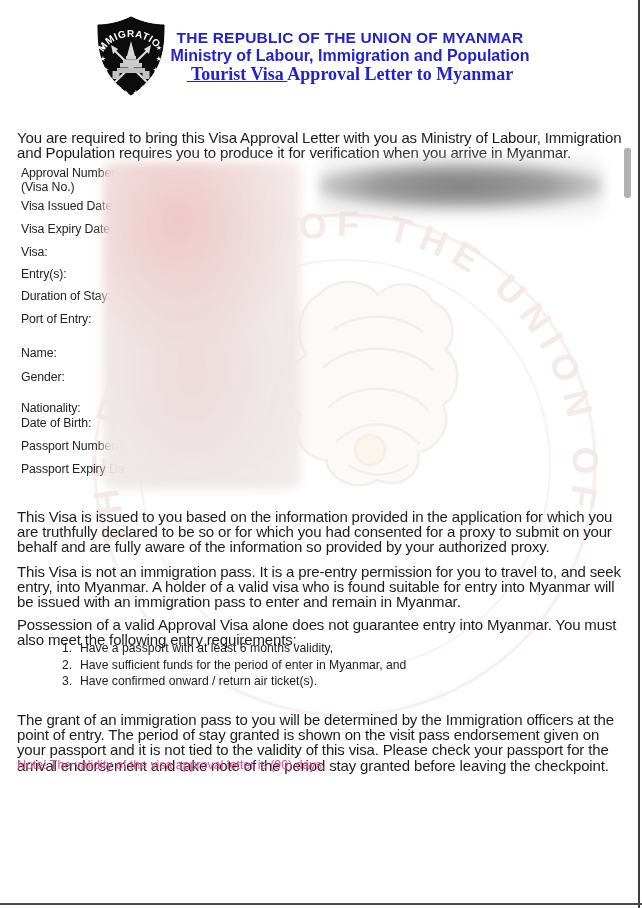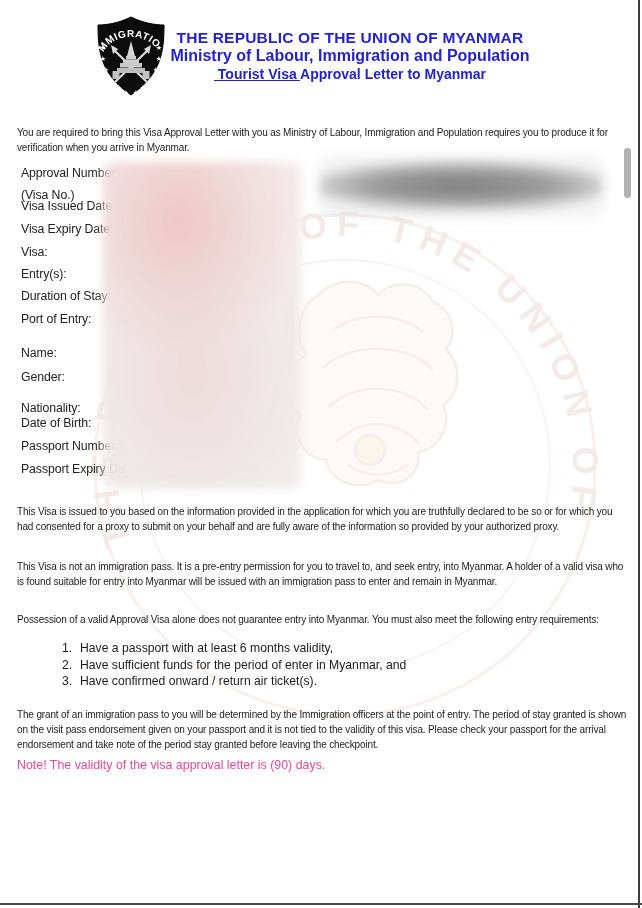--- a/index.html
+++ b/index.html
@@ -7,25 +7,25 @@
     position:relative;width:642px;height:908px;background:#ffffff;overflow:hidden;
     font-family:"Liberation Sans", sans-serif;color:#1c1c1c;
   }
   
   .watermark{position:absolute;left:0;top:0;z-index:0;pointer-events:none;}
   
   .shield{position:absolute;left:93px;top:14px;z-index:2;}
   .header-text{position:absolute;left:120px;top:29px;width:460px;text-align:center;z-index:2;}
   .h1{font-size:15.5px;font-weight:bold;letter-spacing:.2px;line-height:18px;}
   .h2{font-size:16px;font-weight:bold;line-height:18px;}
-  .h3{font-size:14px;font-weight:bold;line-height:18px;}
+  .h3{font-size:18px;font-weight:bold;line-height:18px;font-family:Liberation Serif, serif;}
   .h3 .u{text-decoration:underline;white-space:pre;}
   .h3 .rest{white-space:pre;}
   
-  .para{position:absolute;left:17px;width:614px;font-size:10px;line-height:15.2px;
+  .para{position:absolute;left:17px;width:614px;font-size:15px;line-height:15.2px;
         letter-spacing:-0.15px;z-index:2;}
   .field-label{position:absolute;left:21px;font-size:12.3px;letter-spacing:-0.1px;
         color:#222;z-index:2;white-space:nowrap;}
   .req-row{position:absolute;z-index:2;font-size:12.2px;line-height:15px;}
   .req-num{position:absolute;left:62px;width:18px;text-align:left;}
   .req-text{position:absolute;left:80px;width:500px;}
   .note{position:absolute;left:17px;top:758px;font-size:12.4px;z-index:2;}
   
   .blur-pink{
     position:absolute;left:103px;top:162px;width:198px;height:327px;z-index:3;
@@ -118,21 +118,21 @@
 
   <div class="header-text" style="color:#2222cf">
     <div class="h1">THE REPUBLIC OF THE UNION OF MYANMAR</div>
     <div class="h2">Ministry of Labour, Immigration and Population</div>
     <div class="h3"><span class="u"> Tourist Visa </span><span class="rest">Approval Letter to Myanmar</span></div>
   </div>
 
   <p class="para" style="top:115px">You are required to bring this Visa Approval Letter with you as Ministry of Labour, Immigration and Population requires you to produce it for verification when you arrive in Myanmar.</p>
 
   <div class="field-label" style="top:166px">Approval Number:</div>
-  <div class="field-label" style="top:188px">(Visa No.)</div>
+  <div class="field-label" style="top:180px">(Visa No.)</div>
   <div class="field-label" style="top:199px">Visa Issued Date:</div>
   <div class="field-label" style="top:222px">Visa Expiry Date:</div>
   <div class="field-label" style="top:245px">Visa:</div>
   <div class="field-label" style="top:267px">Entry(s):</div>
   <div class="field-label" style="top:289px">Duration of Stay:</div>
   <div class="field-label" style="top:312px">Port of Entry:</div>
 
   <div class="field-label" style="top:346px">Name:</div>
   <div class="field-label" style="top:370px">Gender:</div>
   <div class="field-label" style="top:401px">Nationality:</div>

